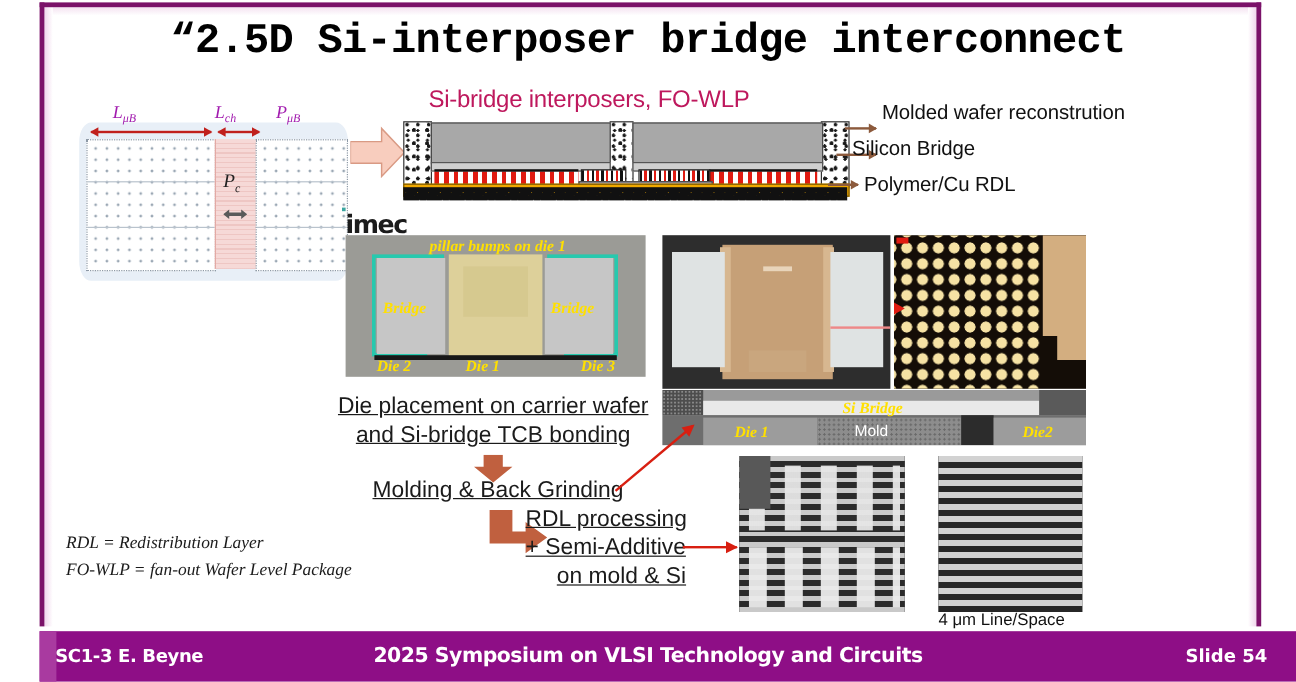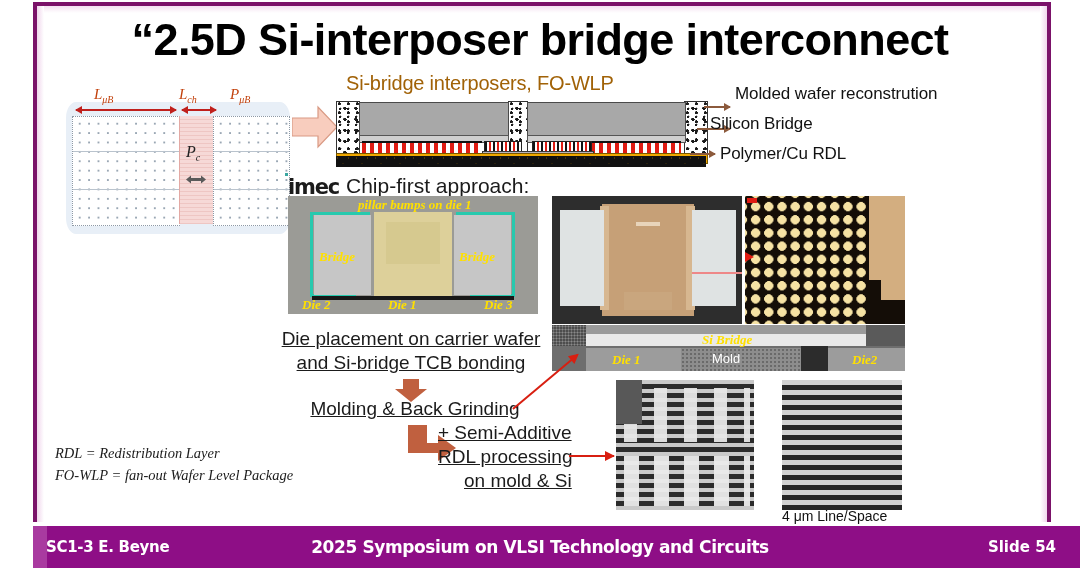--- a/index.html
+++ b/index.html
@@ -21,23 +21,23 @@
      background:linear-gradient(to right,#f0d6ec,#ffffff);}
   .frame-glow-r{position:absolute;left:1040px;top:6px;width:7px;height:516px;
      background:linear-gradient(to left,#f0d6ec,#ffffff);}
   .frame-glow-t{position:absolute;left:37px;top:6px;width:1003px;height:7px;
      background:linear-gradient(to bottom,#f4e2f1,#ffffff);}
 
   
   .title{
     position:absolute;left:60px;top:14px;width:960px;
     text-align:center;
-    font-family:Liberation Sans, sans-serif;
+    font-family:Liberation Mono, monospace;
     font-weight:bold;
-    font-size:45px;
+    font-size:35px;
     letter-spacing:-0.6px;
     color:#000;
     white-space:nowrap;
   }
 
   
   .leftdiag{position:absolute;left:58px;top:86px;width:240px;height:155px;}
   .wafer-bg{
     position:absolute;left:8px;top:16px;width:224px;height:132px;
     background:#e8eff7;border-radius:10px/16px;
@@ -55,43 +55,43 @@
   .pad-right{left:155px;width:75px;}
   .pad-line{position:absolute;left:0;right:0;height:1px;background:#b9c3cd;}
   .ch-block{
     position:absolute;left:121px;top:30px;width:33px;height:108px;
     background:#f6d9d7;
     background-image:repeating-linear-gradient(to bottom,#f6d9d7 0 3px,#eec6c3 3px 4px);
     border-left:1px solid #e3a9a4;border-right:1px solid #e3a9a4;
   }
   .dimlabel{
     position:absolute;font-family:"Liberation Serif", serif;
-    font-style:italic;font-size:15px;color:#c2410c;white-space:nowrap;
+    font-style:italic;font-size:15px;color:#a21caf;white-space:nowrap;
   }
   .dimlabel sub{font-size:10px;font-style:italic;}
   .arrowline{position:absolute;height:2px;background:#c0201c;}
   .arrowline::before,.arrowline::after{
     content:"";position:absolute;top:-3px;width:0;height:0;
     border-top:4px solid transparent;border-bottom:4px solid transparent;
   }
   .arrowline::before{left:-1px;border-right:7px solid #c0201c;}
   .arrowline::after{right:-1px;border-left:7px solid #c0201c;}
   .pc-label{
     position:absolute;left:128px;top:57px;
     font-family:"Liberation Serif", serif;font-style:italic;font-size:16px;color:#222;
   }
   .pc-arrow{position:absolute;left:128px;top:84px;width:20px;height:9px;}
 
   
   .bigarrow{position:absolute;left:292px;top:105px;width:46px;height:44px;}
 
   
   .fowlp-title{
-    position:absolute;left:346px;top:72px;
-    font-size:20px;color:#a16207;letter-spacing:-0.2px;white-space:nowrap;
+    position:absolute;left:357px;top:72px;
+    font-size:20px;color:#be185d;letter-spacing:-0.2px;white-space:nowrap;
   }
   .xsec{position:absolute;left:336px;top:101px;width:370px;height:62px;}
   .mold-side{
     position:absolute;top:0;width:22px;height:54px;
     background:#ffffff;
     background-image:
       radial-gradient(circle at 25% 20%, #1a1a1a 1.4px, transparent 1.6px),
       radial-gradient(circle at 72% 58%, #1a1a1a 1.6px, transparent 1.8px),
       radial-gradient(circle at 40% 85%, #1a1a1a 1.2px, transparent 1.4px);
     background-size:9px 9px,11px 11px,8px 8px;
@@ -336,38 +336,37 @@
   <div class="callout" style="left:735px;top:84px;text-align:right;">Molded wafer reconstrution</div>
 
   <div class="co-arrow" style="left:697px;top:128px;width:33px;"></div>
   <div class="callout" style="left:710px;top:114px;">Silicon Bridge</div>
 
   <div class="co-arrow" style="left:690px;top:153px;width:25px;"></div>
   <div class="callout" style="left:720px;top:144px;">Polymer/Cu RDL</div>
 
   <div class="imec-dot"></div>
   <div class="imec-logo">imec</div>
-  <div class="chipfirst">Chip-first approach:</div>
 
   <div class="photo" id="p1">
     <div class="teal-l"></div>
       <div class="teal-l2"></div>
     <div class="teal-r"></div>
       <div class="teal-r2"></div>
     <div class="teal-bl"></div>
       <div class="teal-br"></div>
     <div class="centerdie"></div>
     <div class="centerdie2"></div>
     <div class="bridgeblk" style="left:26px;"></div>
     <div class="bridgeblk" style="left:166px;"></div>
     <div class="botbar"></div>
     <div class="ph-label" style="left:70px;top:1px;">pillar bumps on die 1</div>
     <div class="ph-label" style="left:31px;top:53px;">Bridge</div>
     <div class="ph-label" style="left:171px;top:53px;">Bridge</div>
-    <div class="ph-label" style="left:14px;top:101px;font-style:italic;">Die 2</div>
+    <div class="ph-label" style="left:26px;top:101px;font-style:italic;">Die 2</div>
     <div class="ph-label" style="left:100px;top:101px;">Die 1</div>
     <div class="ph-label" style="left:196px;top:101px;">Die 3</div>
   </div>
 
   <div class="photo" id="p2">
     <div class="tan"></div>
     <div class="tanstrip" style="left:48px;"></div>
     <div class="tanstrip" style="left:134px;"></div>
     <div class="graychip" style="left:8px;"></div>
     <div class="graychip" style="left:140px;"></div>
@@ -423,22 +422,22 @@
 
   <div class="flowtext" style="left:290px;top:397px;width:250px;">Molding &amp; Back Grinding</div>
 
   <div class="blockarrow-elbow" style="left:406px;top:425px;">
     <svg width="52" height="42" viewBox="0 0 52 42">
       <path d="M2 0 L21 0 L21 18 L32 18 L32 10 L50 23 L32 36 L32 28 L2 28 Z" fill="#c0603f"></path>
     </svg>
   </div>
 
   <div class="flowtext" style="left:438px;top:421px;width:180px;text-align:left;">
+    <div>RDL processing</div>
     <div>+ Semi-Additive</div>
-    <div>RDL processing</div>
     <div style="padding-left:26px">on mold &amp; Si</div>
   </div>
 
   <div class="redline" style="left:513px;top:408px;width:84px;transform:rotate(-40deg);"></div>
   <div class="redstraight" style="left:569px;top:455px;width:45px;"></div>
 
   <div class="legend">
     <div>RDL  =  Redistribution Layer</div>
     <div>FO-WLP = fan-out Wafer Level Package</div>
   </div>

